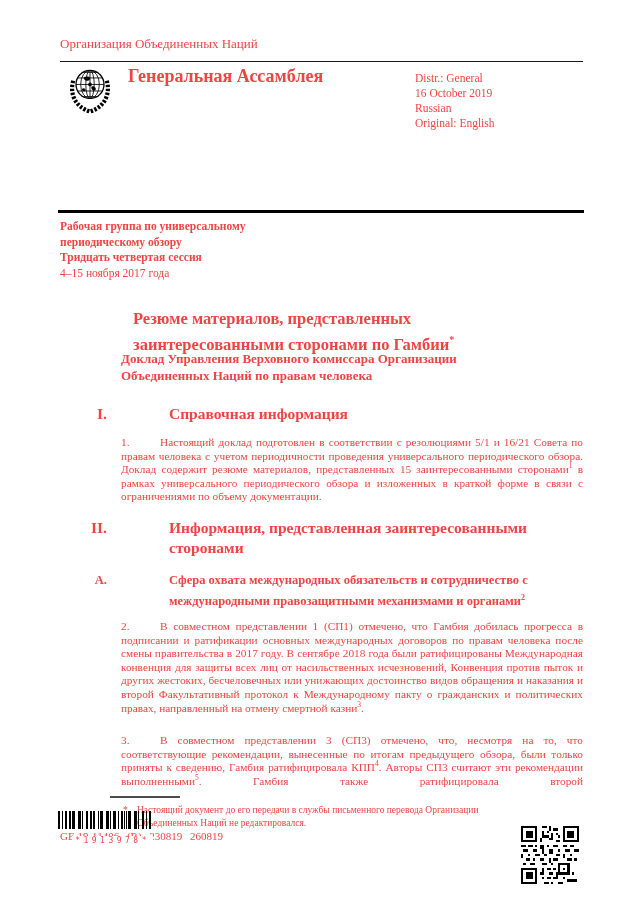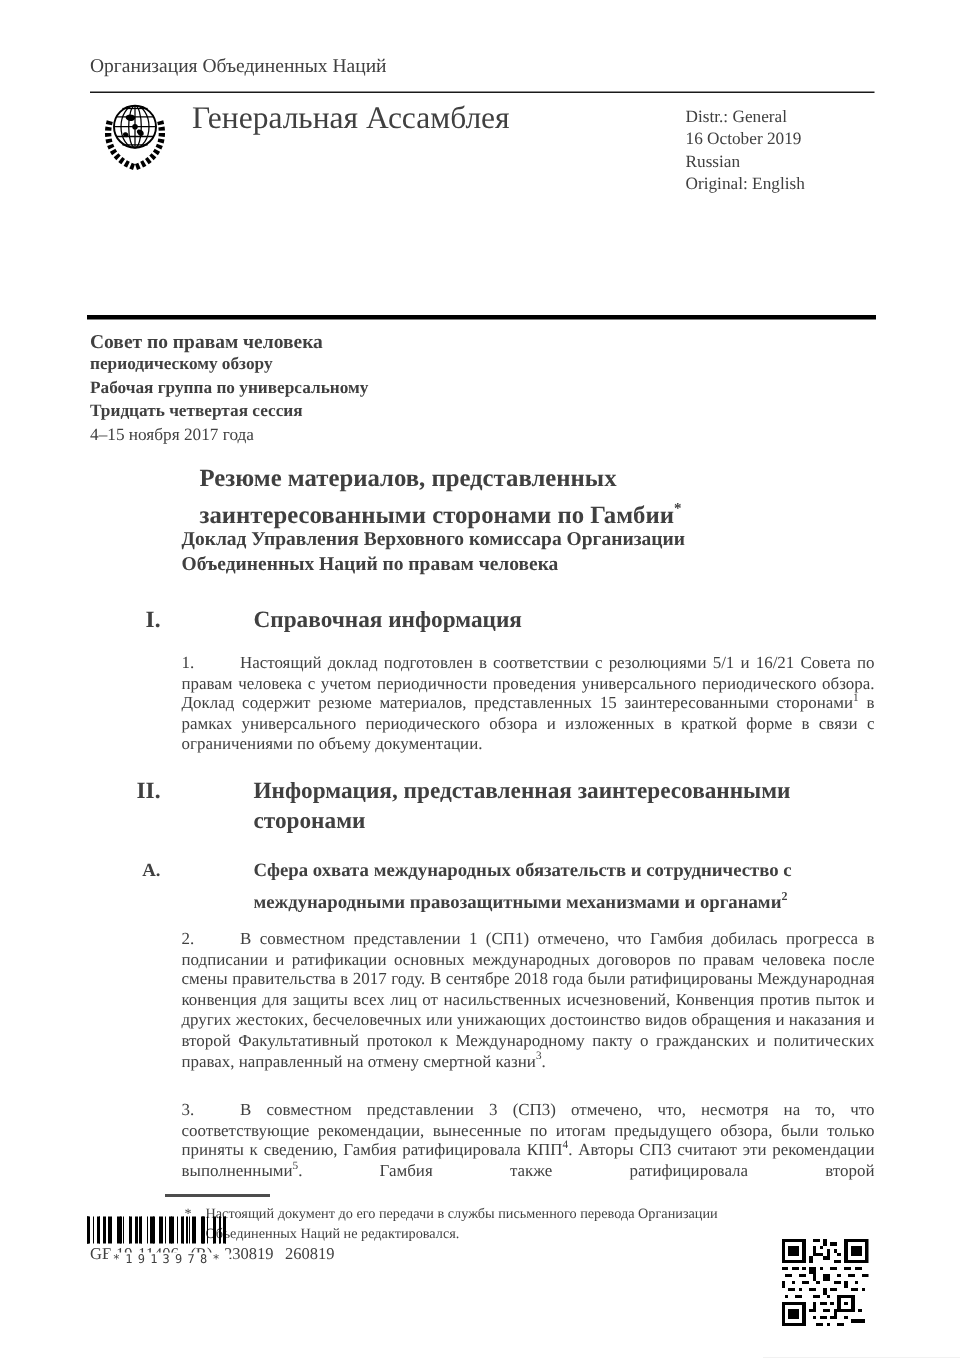--- a/index.html
+++ b/index.html
@@ -1,31 +1,31 @@
 <!DOCTYPE html>
 <html lang="ru"><head>
 <meta charset="utf-8">
 <style>
   html,body{margin:0;padding:0;background:#e8e8e8;}
   .page{
     position:relative; width:640px; height:905px; margin:0 auto;
     background:#ffffff; overflow:hidden;
-    font-family:"Liberation Serif","DejaVu Serif",serif; color:#404040;
+    font-family:"Liberation Serif","DejaVu Serif",serif; color:#ef4444;
   }
   
   .mast-row{position:absolute; top:36px; left:60px; width:523px;
     display:flex; justify-content:space-between; align-items:baseline;}
   .org-name{font-size:13px;}
   .doc-symbol{white-space:nowrap;}
   .sym-big{font-size:20px;}
   .sym-rest{font-size:11px; letter-spacing:0.2px;}
   .rule-thin{position:absolute; top:61px; left:60px; width:523px; border-top:1.6px solid #1a1a1a;}
   .emblem{position:absolute; left:62px; top:64px;}
-  .assembly-title{position:absolute; left:128px; top:66px; font-size:21px; font-weight:normal;}
-  .distr-block{position:absolute; left:415px; top:71px; font-size:11.5px; line-height:15px;margin-left:42px;}
+  .assembly-title{position:absolute; left:128px; top:66px; font-size:18px; font-weight:bold;}
+  .distr-block{position:absolute; left:415px; top:71px; font-size:11.5px; line-height:15px;}
   .rule-thick{position:absolute; top:210px; left:58px; width:526px; height:3px; background:#000;}
   
   .session{position:absolute; left:60px; top:219px; line-height:15.5px; font-size:11.5px;}
   .session .council{font-size:13px; font-weight:bold; line-height:17px;}
   .session .b{font-weight:bold;}
   
   .doc-title{position:absolute; left:121px; top:308px; width:400px;
     font-size:16.5px; font-weight:bold; line-height:21px;margin-left:12px;}
   .doc-title sup{font-size:10px;}
   .doc-subtitle{position:absolute; left:121px; top:351px; width:360px;
@@ -108,23 +108,22 @@
   <div class="distr-block">
     <div>Distr.: General</div>
     <div>16 October 2019</div>
     <div>Russian</div>
     <div>Original: English</div>
   </div>
 
   <div class="rule-thick"></div>
 
   <div class="session">
-    <div class="council">Совет по правам человека</div>
+    <div class="b">Рабочая группа по универсальному</div>
     <div class="b">периодическому обзору</div>
-    <div class="b">Рабочая группа по универсальному</div>
     <div class="b">Тридцать четвертая сессия</div>
     <div>4–15 ноября 2017 года</div>
   </div>
 
   <div class="doc-title">Резюме материалов, представленных заинтересованными сторонами по Гамбии<sup>*</sup></div>
   <div class="doc-subtitle">Доклад Управления Верховного комиссара Организации Объединенных Наций по правам человека</div>
 
   <div class="sec sec-l1">
     <div class="sec-num">I.</div>
     <div class="sec-head">Справочная информация</div>

